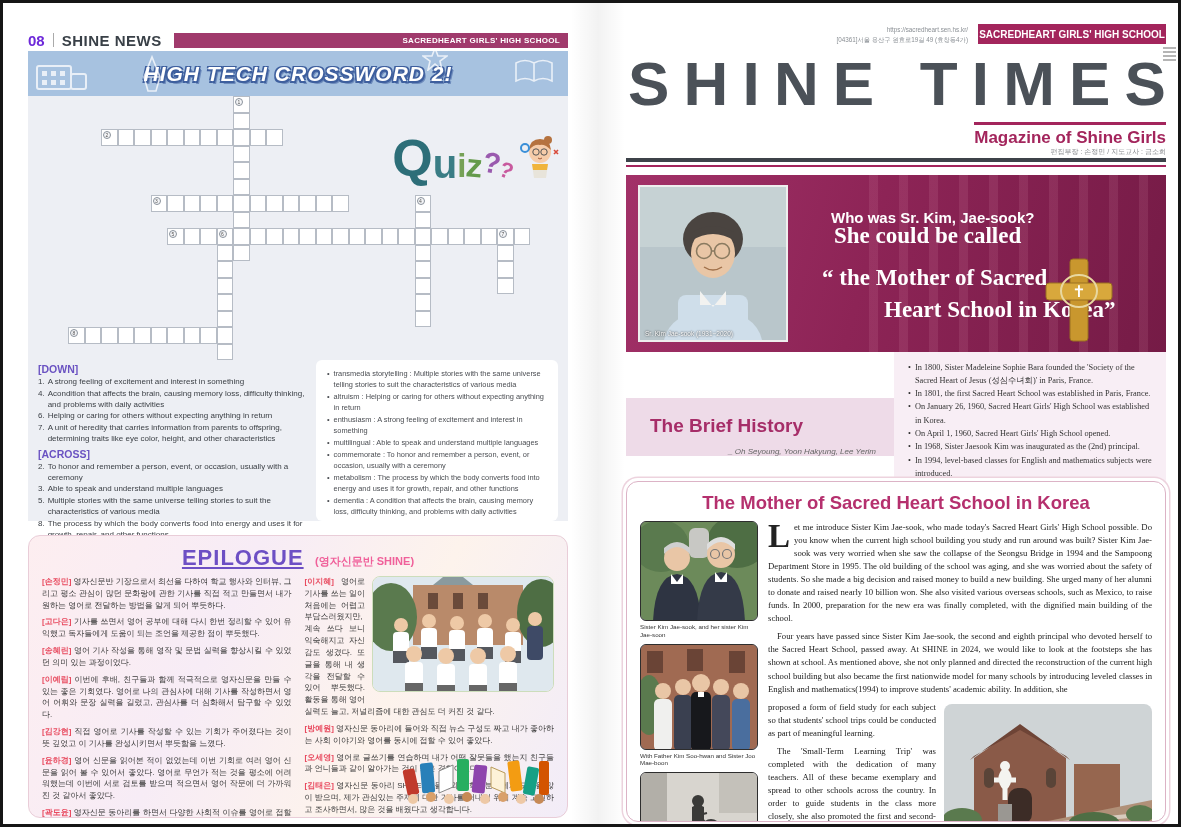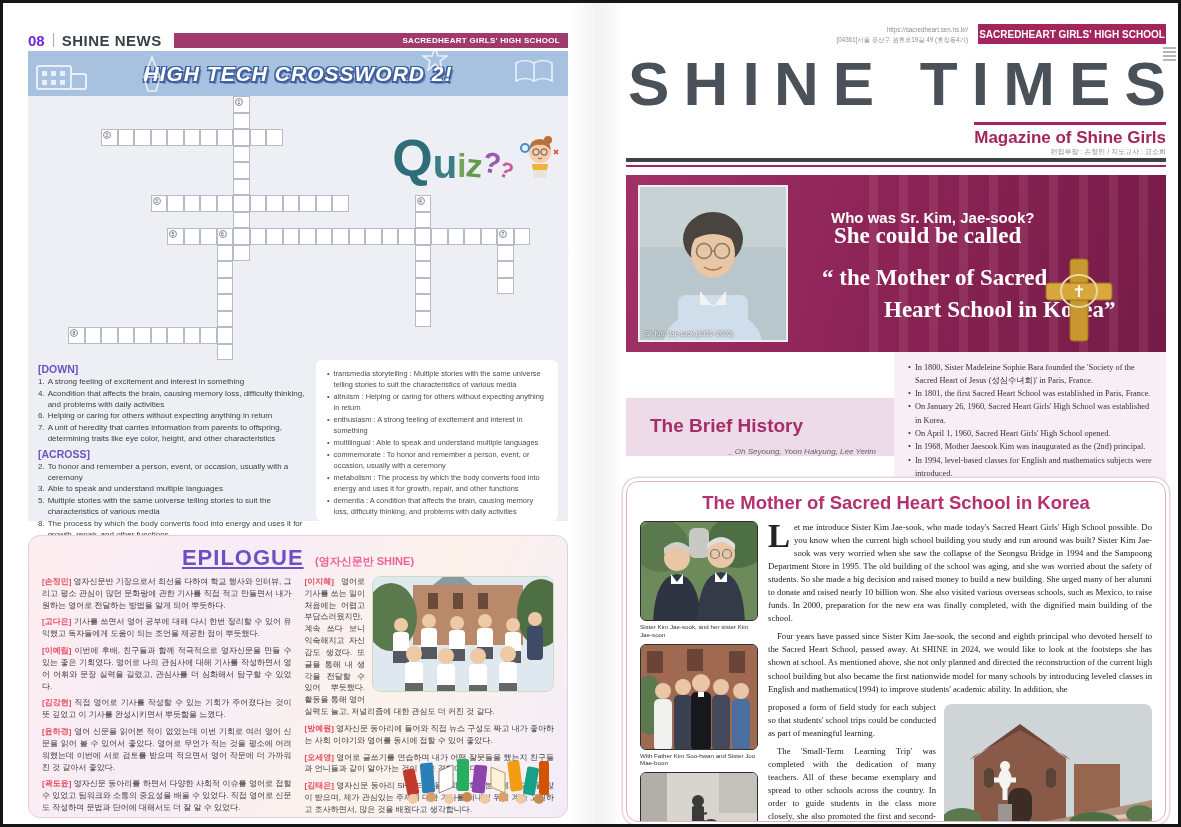--- a/index.html
+++ b/index.html
@@ -378,20 +378,23 @@
         <div class="epi-col">
 
             <div class="entry">
               <span class="nm">[손정민]</span><span> 영자신문반 기장으로서 최선을 다하여 학교 행사와 인터뷰, 그리고 평소 관심이 많던 문화랑에 관한 기사를 직접 적고 만들면서 내가 원하는 영어로 전달하는 방법을 알게 되어 뿌듯하다.</span>
             </div>
 
             <div class="entry">
               <span class="nm">[고다은]</span><span> 기사를 쓰면서 영어 공부에 대해 다시 한번 정리할 수 있어 유익했고 독자들에게 도움이 되는 조언을 제공한 점이 뿌듯했다.</span>
             </div>
 
+            <div class="entry">
+              <span class="nm">[송혜린]</span><span> 영어 기사 작성을 통해 영작 및 문법 실력을 향상시킬 수 있었던 의미 있는 과정이었다.</span>
+            </div>
 
             <div class="entry">
               <span class="nm">[이예림]</span><span> 이번에 후배, 친구들과 함께 적극적으로 영자신문을 만들 수 있는 좋은 기회였다. 영어로 나의 관심사에 대해 기사를 작성하면서 영어 어휘와 문장 실력을 길렀고, 관심사를 더 심화해서 탐구할 수 있었다.</span>
             </div>
 
             <div class="entry">
               <span class="nm">[김강현]</span><span> 직접 영어로 기사를 작성할 수 있는 기회가 주어졌다는 것이 뜻 깊었고 이 기사를 완성시키면서 뿌듯함을 느꼈다.</span>
             </div>
 
             <div class="entry">
@@ -591,21 +594,21 @@
             <span>On January 26, 1960, Sacred Heart Girls' High School was established in Korea.</span>
           </div>
 
           <div class="hb">
             <span class="b">•</span>
             <span>On April 1, 1960, Sacred Heart Girls' High School opened.</span>
           </div>
 
           <div class="hb">
             <span class="b">•</span>
-            <span>In 1968, Mother Jaesook Kim was inaugurated as the (2nd) principal.</span>
+            <span>In 1968, Sister Jaesook Kim was inaugurated as the (2nd) principal.</span>
           </div>
 
           <div class="hb">
             <span class="b">•</span>
             <span>In 1994, level-based classes for English and mathematics subjects were introduced.</span>
           </div>
 
           <div class="hb">
             <span class="b">•</span>
             <span>In 1998, the reconstruction of the main building was completed.</span>

